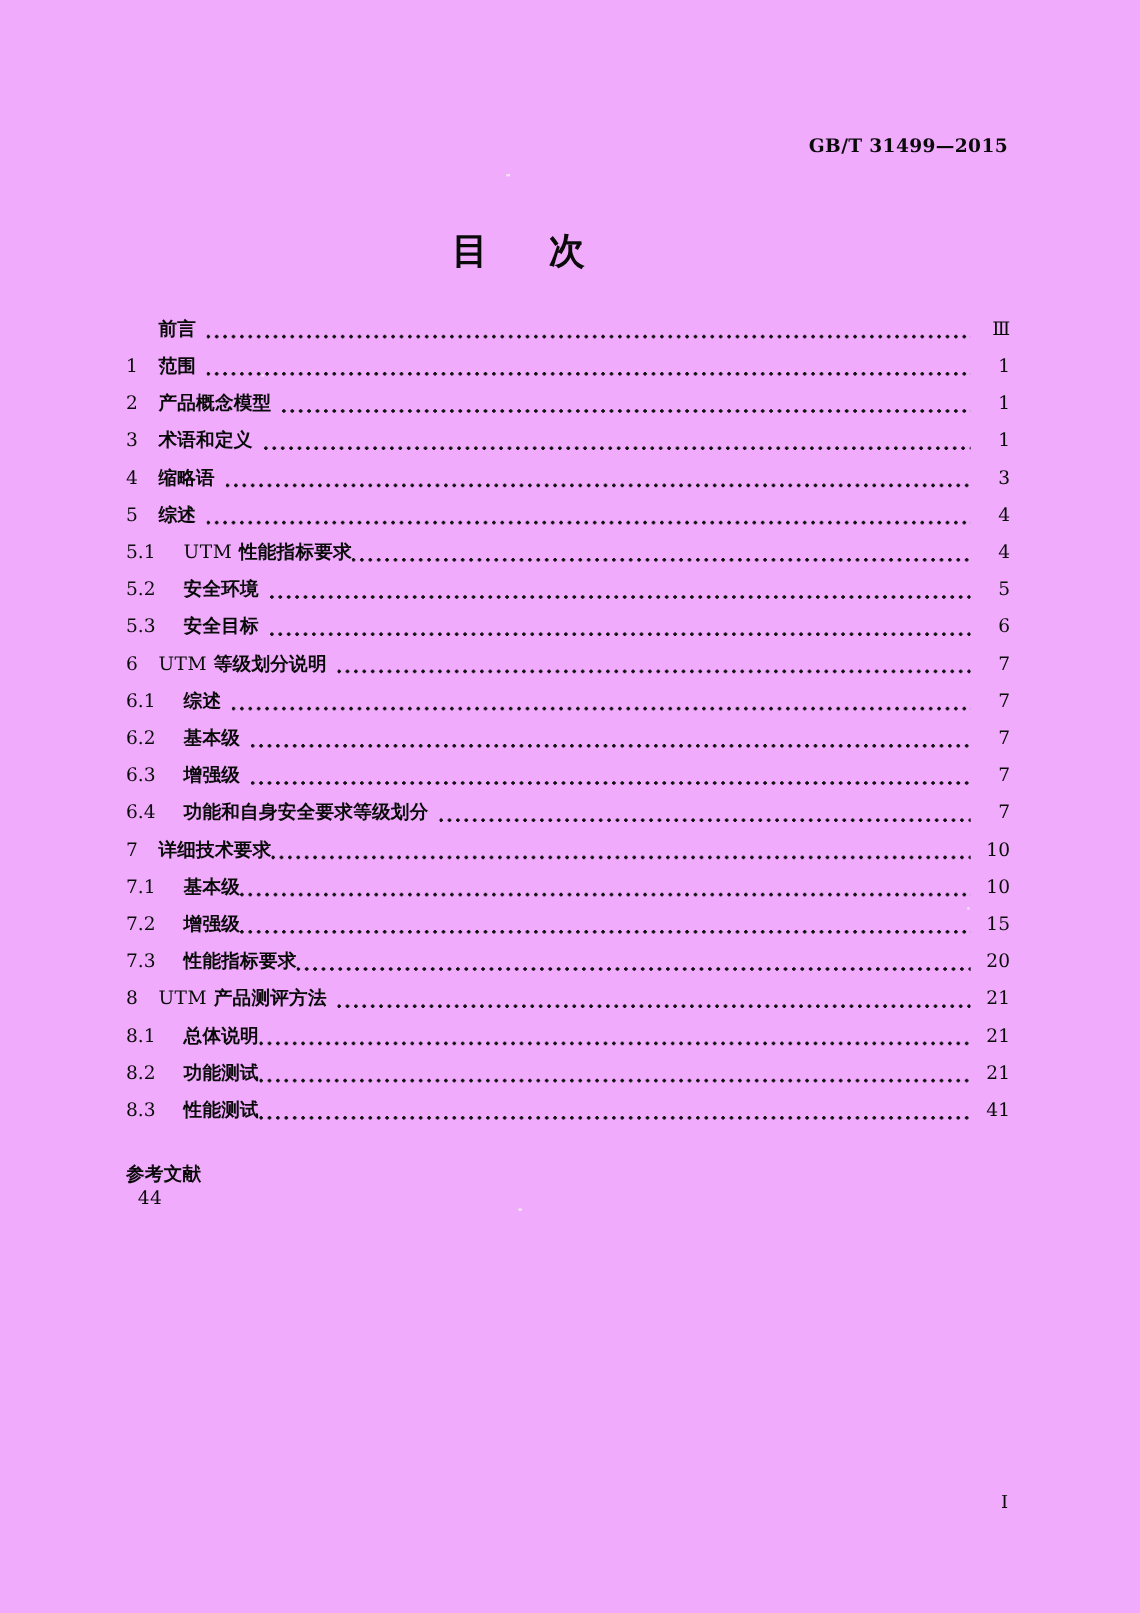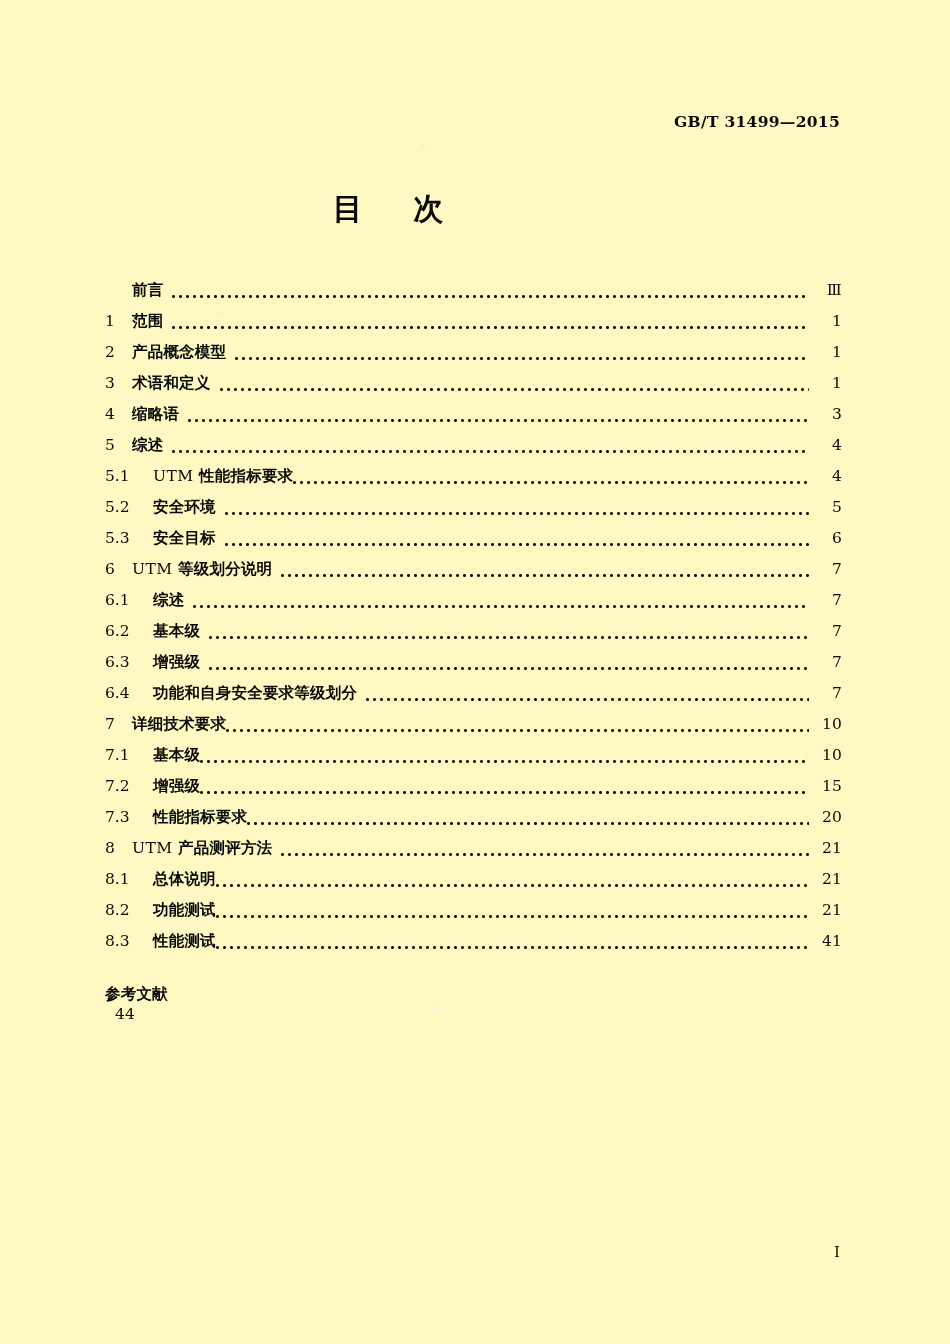--- a/index.html
+++ b/index.html
@@ -8,21 +8,21 @@
     background: #ffffff;
   }
   body {
     font-family: "DejaVu Serif", "Liberation Serif", serif;
     color: #0a0a0a;
   }
   #page {
     position: relative;
     width: 950px;
     height: 1344px;
-    background: #fef9c3;
+    background: #f0abfc;
     overflow: hidden;
   }
 
   
   #std-header {
     position: absolute;
     top: 112px;
     right: 110px;
     font-family: "DejaVu Serif", "Liberation Serif", serif;
     font-weight: bold;
@@ -36,26 +36,27 @@
     position: absolute;
     top: 189px;
     left: 0;
     width: 776px;
     text-align: center;
     font-family: "DejaVu Sans", "Liberation Sans", sans-serif;
     font-weight: bold;
     font-size: 30px;
     letter-spacing: 20px;
     text-indent: 20px;
+    padding-left: 44px;
   }
 
   
   #toc {
     position: absolute;
-    top: 280px;
+    top: 264px;
     left: 105px;
     width: 737px;
   }
 
   .toc-row {
     display: flex;
     align-items: baseline;
     height: 31px;
     font-size: 15.5px;
     white-space: nowrap;

